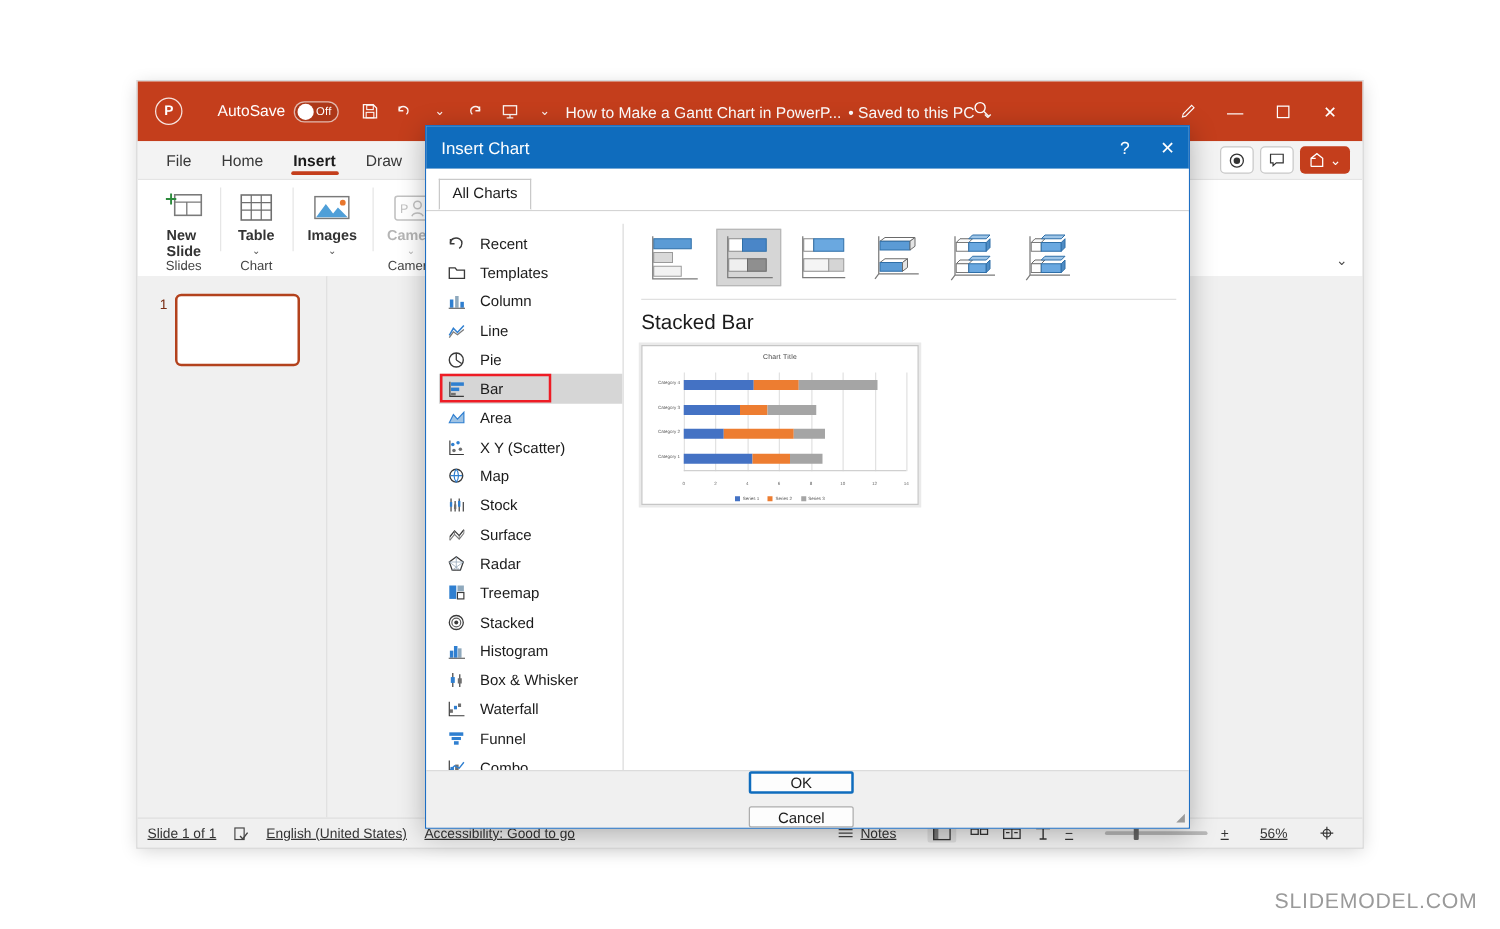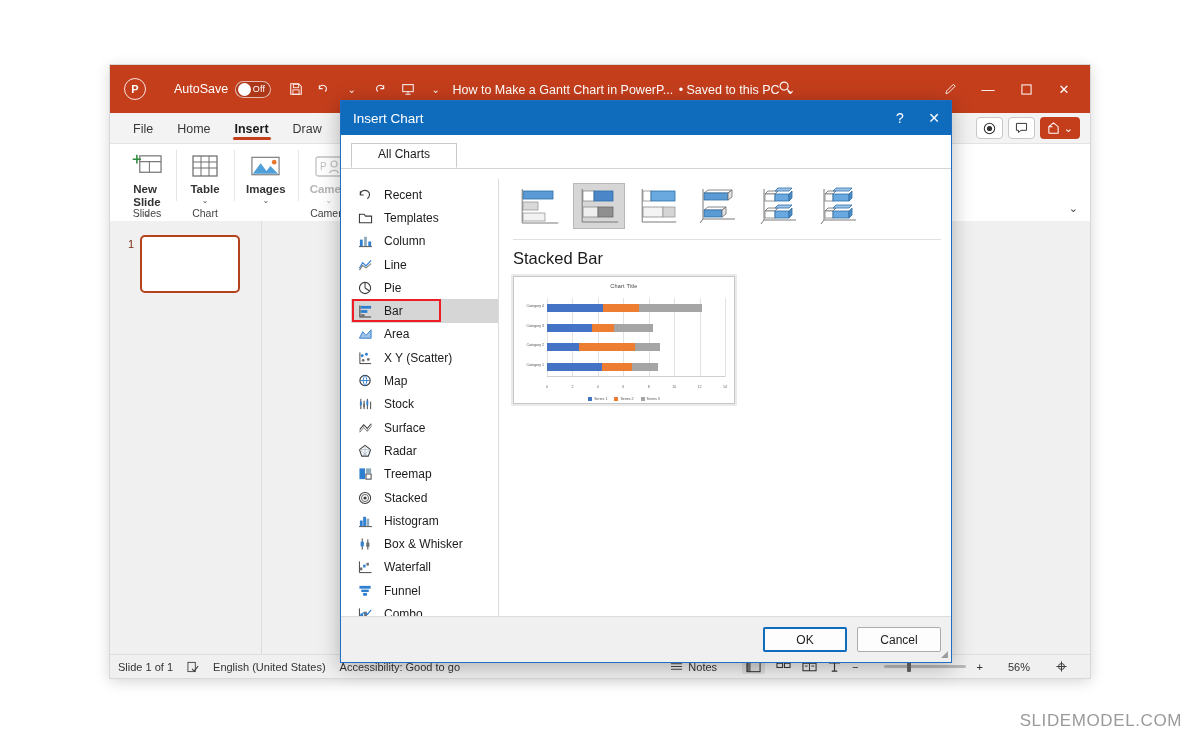--- a/index.html
+++ b/index.html
@@ -124,21 +124,21 @@
     border: 2.5px solid #b3421d; border-radius: 5px;
   }
   .slide-canvas { position: absolute; left: 152px; right: 0; top: 0; bottom: 0; background: #f0f0f0; }
 
   
   .statusbar {
     position: absolute; left: 0; right: 0; bottom: 0; height: 24px;
     background: #f0f0f0; border-top: 1px solid #dedede;
     display: flex; align-items: center; font-size: 11px; color: #333; padding: 0 8px;
   }
-  .sb-item { margin-right: 14px; display: flex; align-items: center; gap: 5px; white-space: nowrap; }
+  .sb-item { margin-right: 14px; display: flex; align-items: center; gap: 5px; white-space: nowrap; text-decoration: underline; }
   .sb-right { margin-left: auto; display: flex; align-items: center; gap: 11px; }
   .view-btn { font-size: 12px; color: #333; display:flex; align-items:center; }
   .view-btn.active { background:#dcdcdc; padding: 1px 4px; border-radius: 2px;}
   .zoom-track { width: 82px; height: 3px; background: #b9b9b9; border-radius: 2px; position: relative; }
   .zoom-knob {
     position: absolute; left: 23px; top: -4px; width: 4px; height: 11px; background: #666; border-radius: 1px;
   }
 
   
   .dialog {
@@ -149,21 +149,21 @@
   }
   .dlg-title {
     height: 34px; background: #0f6cbd; display: flex; align-items: center;
     color: #fff; padding-left: 12px; font-size: 13.5px;
   }
   .dlg-title .spacer { margin-left: auto; }
   .dlg-btn { width: 34px; height: 34px; display: flex; align-items: center; justify-content: center;
     color: #fff; font-size: 14px; }
   .dlg-tabs { background: #fff; padding: 8px 10px 0 10px; }
   .dlg-tab {
-    display: inline-block; font-size: 12px; color: #1b1b1b; padding: 3px 26px 6px;
+    display: inline-block; font-size: 12px; color: #1b1b1b; padding: 3px 10px 6px;
     border: 1px solid transparent; position: relative;
   }
   .dlg-tab.active { border-color: #c9c9c9; border-bottom-color: #fff; background: #fff; }
   .dlg-sep { height: 1px; background: #d4d4d4; }
   .dlg-body { flex: 1; background: #fff; display: flex; padding: 10px 10px 0 10px; min-height: 0; }
 
   .type-list {
     width: 148px; border-right: 1px solid #dcdcdc; padding-top: 4px; overflow: hidden; flex: none;
   }
   .type-item {
@@ -206,21 +206,21 @@
   }
   .legend {
     position: absolute; left: 0; right: 0; bottom: 2px; display: flex;
     justify-content: center; gap: 7px; font-size: 3.6px; color: #555;
   }
   .legend-item { display: flex; align-items: center; gap: 2px; }
   .legend-swatch { width: 4px; height: 4px; }
 
   .dlg-foot {
     height: 46px; background: #f0f0f0; border-top: 1px solid #dcdcdc;
-    display: flex; align-items: center; justify-content: flex-end; gap: 10px; padding-right: 10px;
+    display: flex; align-items: center; justify-content: flex-end; gap: 10px; padding-right: 10px; flex-direction: column;
   }
   .foot-btn {
     width: 84px; height: 25px; font-size: 12px; background: #fdfdfd; border: 1px solid #adadad;
     display: flex; align-items: center; justify-content: center; color: #1b1b1b; border-radius: 2px;
   }
   .foot-btn.primary { border: 2px solid #0f6cbd; }
   .resize-grip { position: absolute; right: 3px; bottom: 3px; font-size: 9px; color: #9a9a9a; }
 
   .watermark {
     position: absolute; right: 18px; bottom: 12px;

